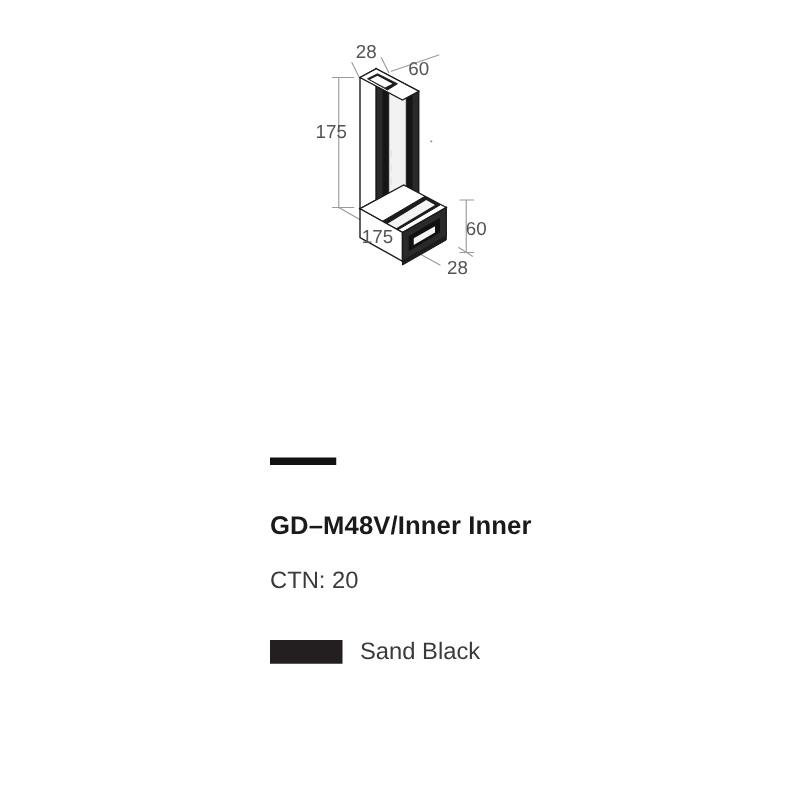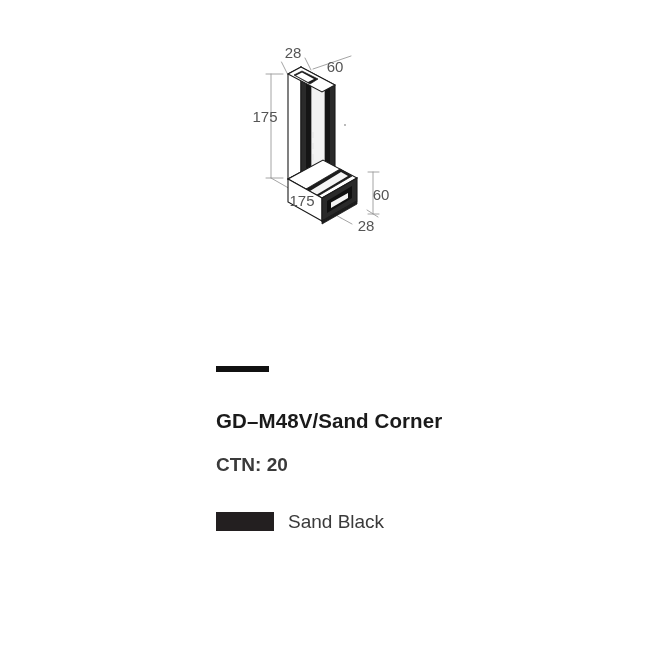--- a/index.html
+++ b/index.html
@@ -13,21 +13,21 @@
     position: relative;
     overflow: hidden;
     font-family: "Liberation Sans", sans-serif;
     -webkit-font-smoothing: antialiased;
   }
 
   
   #product-drawing {
     position: absolute;
     left: 0;
-    top: 12px;
+    top: 0;
     width: 559px;
     height: 260px;
   }
   #product-drawing svg {
     display: block;
   }
 
   
   #info-block {
     position: absolute;
@@ -49,21 +49,21 @@
     font-weight: bold;
     letter-spacing: 0.1px;
     color: #1a1a1a;
     line-height: 1.1;
     white-space: nowrap;
   }
 
   .spec-line {
     margin: 21px 0 0 0;
     font-size: 19px;
-    font-weight: bold;
+    font-weight: normal;
     color: #3a3a3a;
     line-height: 1.15;
     white-space: nowrap;
   }
 
   #finish-row {
     margin: 37px 0 0 0;
     display: flex;
     align-items: flex-start;
   }
@@ -156,21 +156,21 @@
       <text x="381" y="188" text-anchor="middle">60</text>
       <text x="366" y="219" text-anchor="middle">28</text>
     </g>
   </svg>
 </div>
 
 <div id="info-block">
 
   <div id="title-rule" style="background: rgb(17, 17, 17);"></div>
 
-  <div id="product-title">GD–M48V/Sand Corner</div>
+  <div id="product-title">GD–M48V/Inner Inner</div>
 
   <div class="spec-line">CTN: 20</div>
 
 
   <div id="finish-row">
     <span id="finish-swatch" style="background: rgb(35, 31, 32);"></span>
     <span id="finish-label">Sand Black</span>
   </div>
 
 </div>

